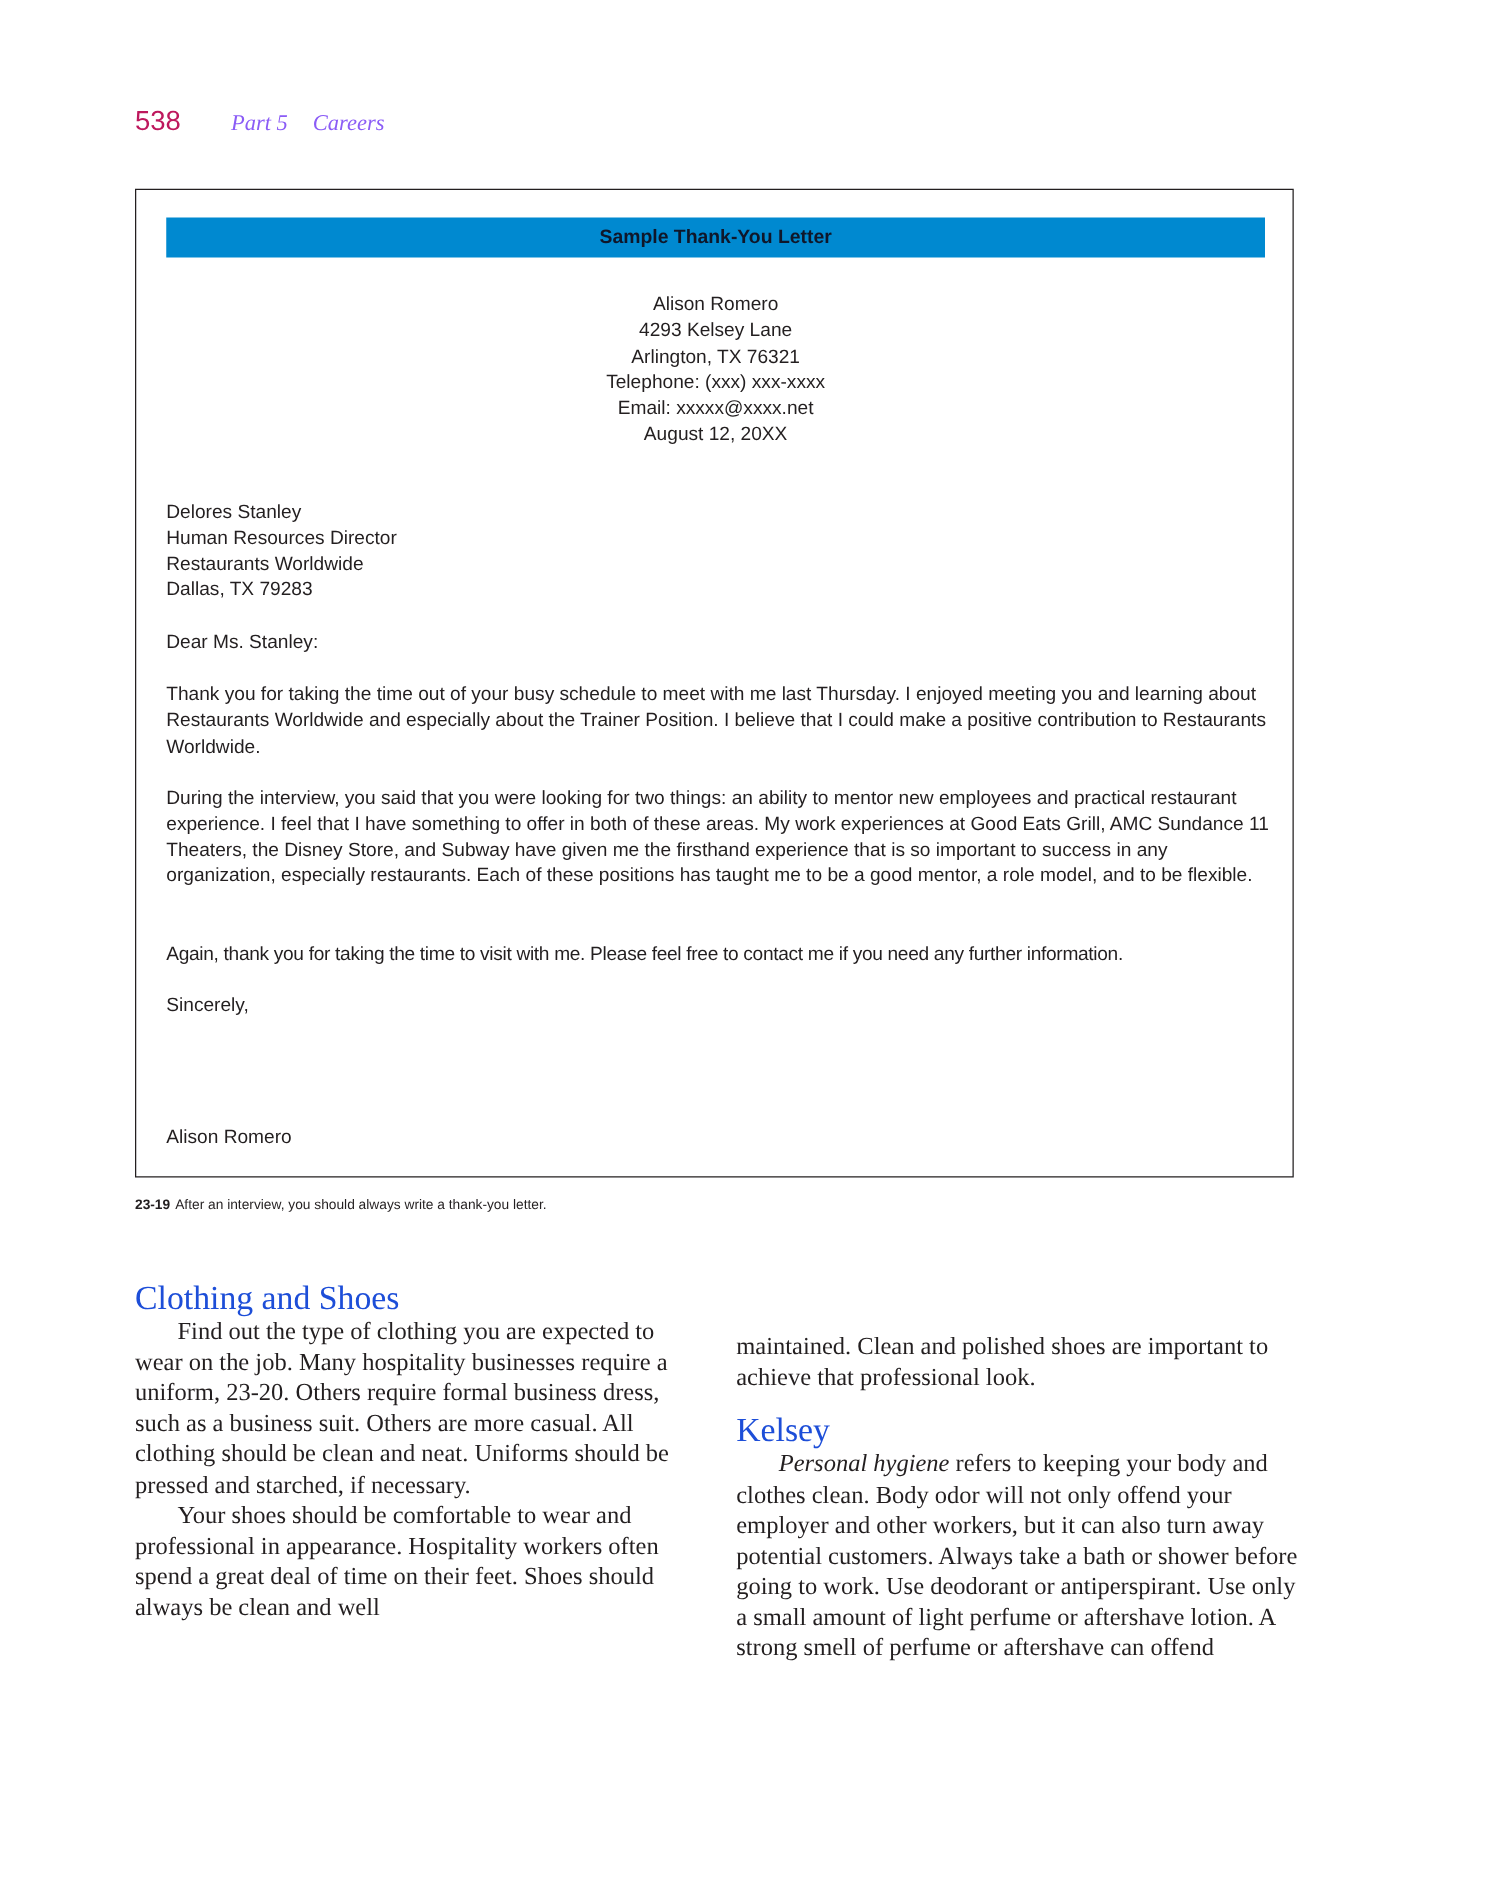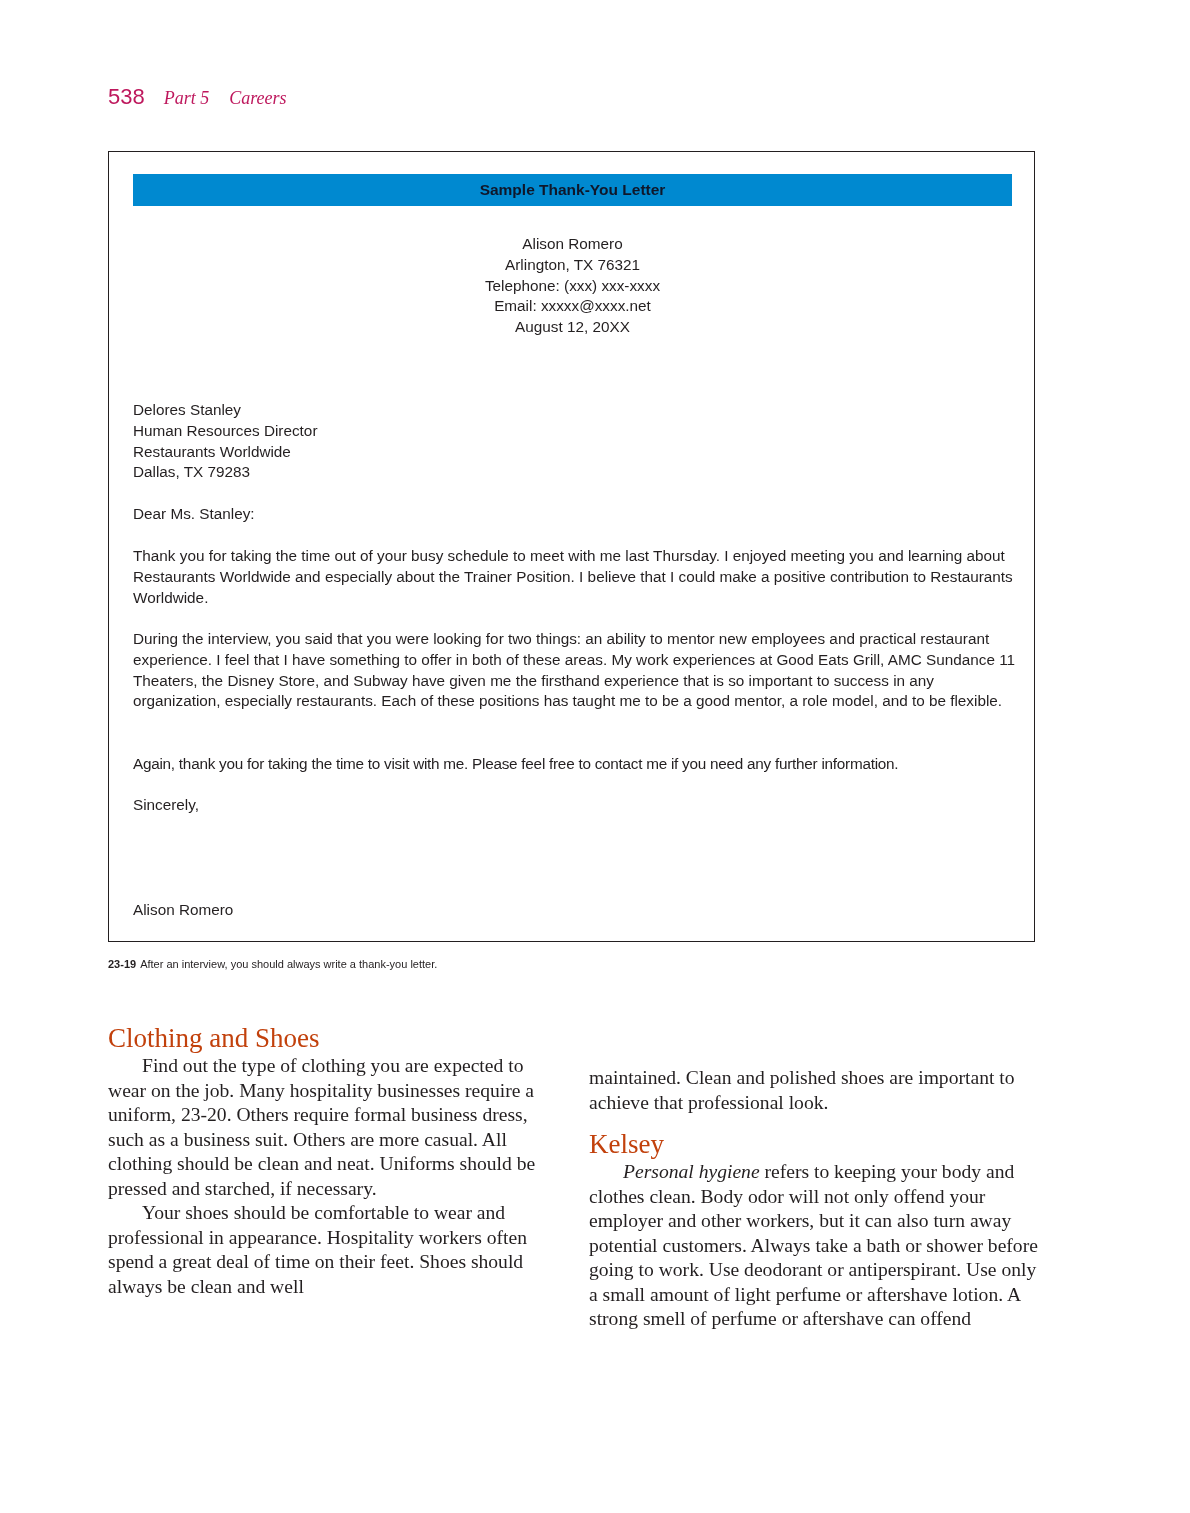--- a/index.html
+++ b/index.html
@@ -1,19 +1,19 @@
 <!DOCTYPE html>
 <html><head>
   <meta charset="utf-8">
   <style>
     html, body { margin: 0; padding: 0; background: #ffffff; }
     body { width: 1190px; height: 1513px; position: relative; overflow: hidden; color: #231f20; }
     .page-header { position: absolute; left: 108px; top: 84px; height: 30px; display: flex; align-items: baseline; }
     .page-num { font-family: "Liberation Sans", sans-serif; font-size: 22px; color: #be185d; }
-    .running-head { font-family: "Liberation Serif", serif; font-style: italic; font-size: 18px; margin-left: 19px; color: #be185d; }
+    .running-head { font-family: "Liberation Serif", serif; font-style: italic; font-size: 18px; margin-left: 40px; color: #8b5cf6; }
     .running-head .sec { margin-left: 20px; }
 
     .letter-box { position: absolute; left: 108px; top: 151px; width: 927px; height: 791px; border: 1px solid #231f20; box-sizing: border-box; font-family: "Liberation Sans", sans-serif; font-size: 15.3px; line-height: 20.8px; color: #231f20; }
     .banner { position: absolute; left: 24px; top: 22px; width: 879px; height: 32px; background: #0089d0; color: #0f172a; font-weight: bold; font-size: 15.5px; text-align: center; line-height: 32px; }
     .sender { position: absolute; left: 0; top: 82px; width: 927px; text-align: center; }
     .sender div { height: 20.8px; }
     .recipient { position: absolute; left: 24px; top: 248px; }
     .salutation { position: absolute; left: 24px; top: 352px; }
     .para { position: absolute; left: 24px; width: 885px; }
     .p1 { top: 394px; }
@@ -21,40 +21,41 @@
     .p3 { top: 602px; letter-spacing: -0.25px; }
     .closing { position: absolute; left: 24px; top: 643px; }
     .signature { position: absolute; left: 24px; top: 748px; }
 
     .caption { position: absolute; left: 108px; top: 958px; font-family: "Liberation Sans", sans-serif; font-size: 11px; color: #231f20; }
     .caption b { font-weight: bold; margin-right: 4px; }
 
     .col { position: absolute; font-family: "Liberation Serif", serif; font-size: 19.6px; line-height: 24.5px; color: #231f20; }
     .col-left { left: 108px; top: 1022px; width: 450px; }
     .col-right { left: 589px; top: 1022px; width: 450px; }
-    .h2 { font-family: "Liberation Serif", serif; color: #c2410c; font-size: 27px; line-height: 32px; margin: 0; font-weight: normal; }
+    .h2 { font-family: "Liberation Serif", serif; color: #1d4ed8; font-size: 27px; line-height: 32px; margin: 0; font-weight: normal; }
     .col p { margin: 0; text-indent: 34px; }
     .col p.noindent { text-indent: 0; margin-top: 44px; }
     .gap { height: 13px; }
   </style>
 </head>
 <body>
 
 <div class="page-header">
   <span class="page-num">538</span>
   <span class="running-head">
     <span>Part 5</span><span class="sec">Careers</span>
   </span>
 </div>
 
 <div class="letter-box">
   <div class="banner">Sample Thank-You Letter</div>
 
   <div class="sender">
     <div>Alison Romero</div>
+    <div>4293 Kelsey Lane</div>
     <div>Arlington, TX 76321</div>
     <div>Telephone: (xxx) xxx-xxxx</div>
     <div>Email: xxxxx@xxxx.net</div>
     <div>August 12, 20XX</div>
   </div>
 
   <div class="recipient">
     <div>Delores Stanley</div>
     <div>Human Resources Director</div>
     <div>Restaurants Worldwide</div>

